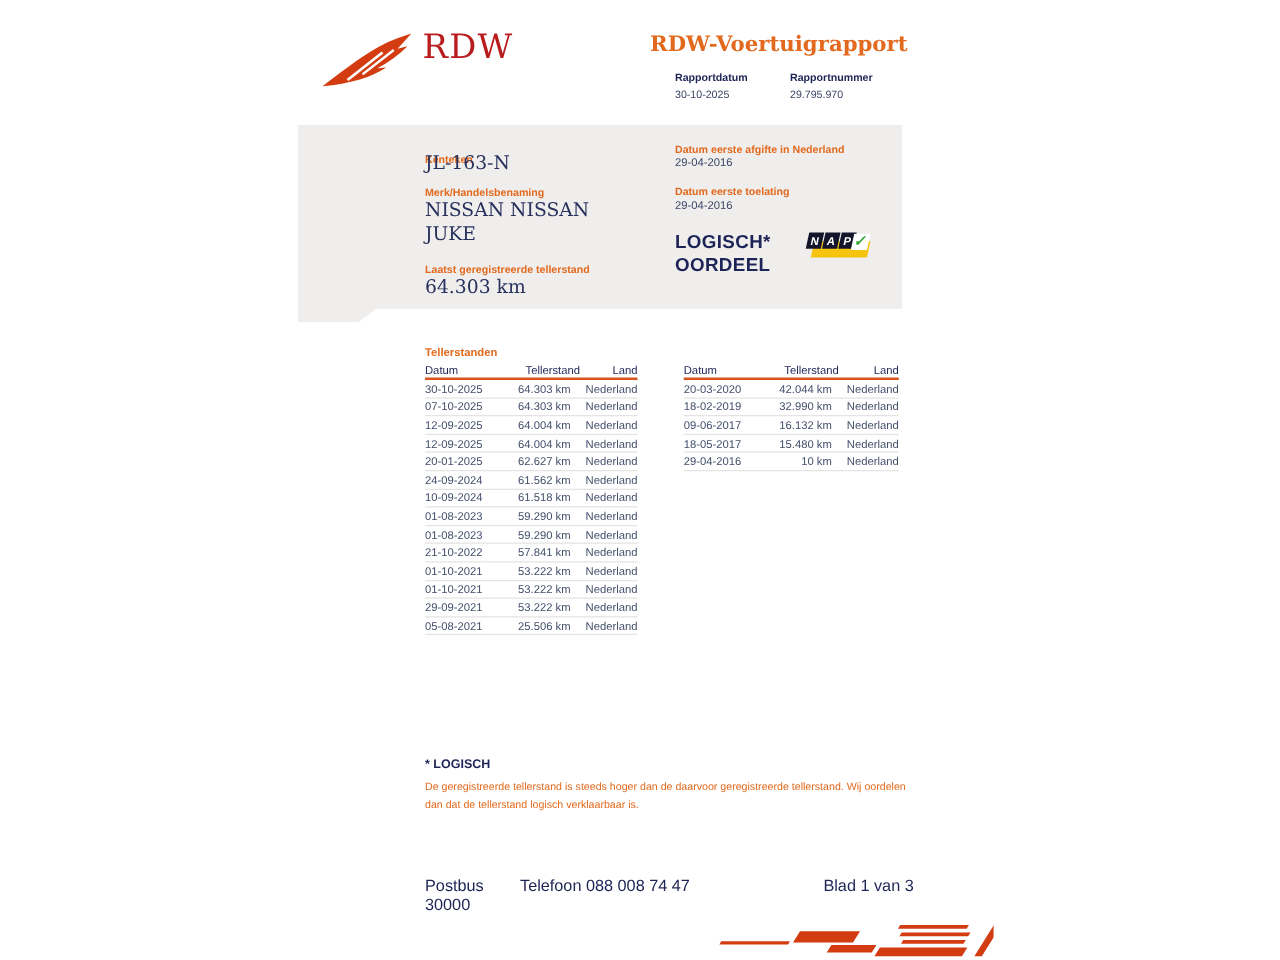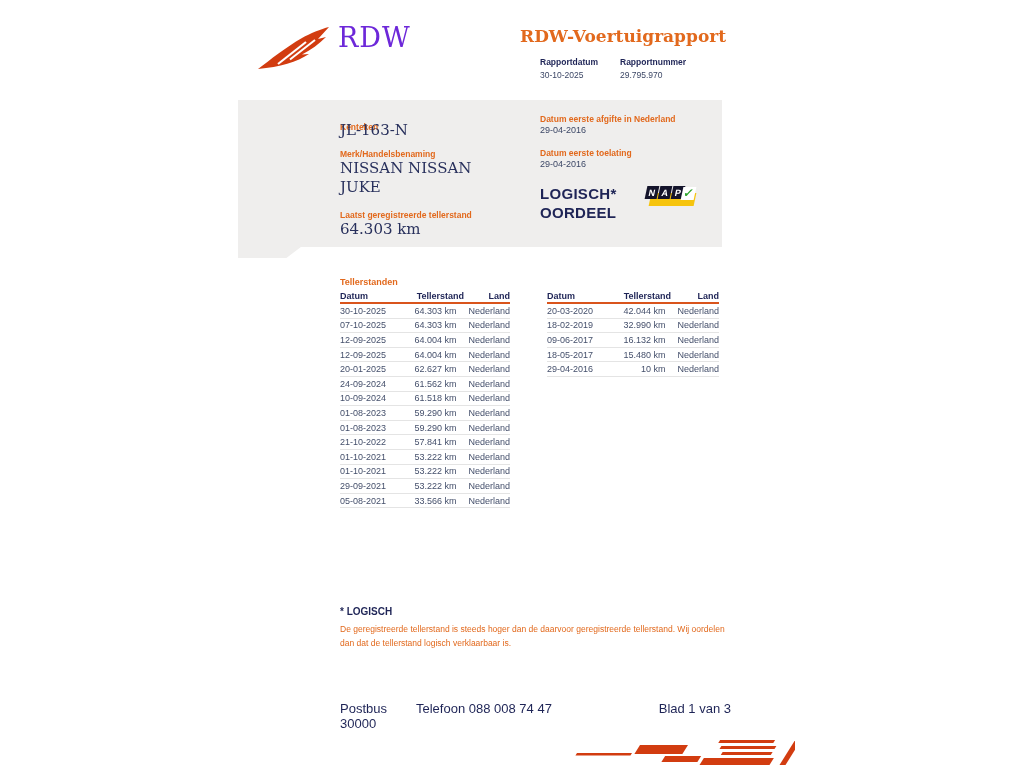--- a/index.html
+++ b/index.html
@@ -11,28 +11,28 @@
     color:#1e2456;
     overflow:hidden;
   }
   .abs { position:absolute; }
 
   
   .logo-wing { left:252px; top:24px; width:80px; height:47px; }
   .logo-text {
     left:338px; top:22px;
     font-family:"DejaVu Serif", serif;
-    font-size:27px; color:#6d28d9; letter-spacing:1px;text-align:right;
+    font-size:27px; color:#b91c1c; letter-spacing:1px;text-align:right;
   }
   .report-title {
     left:520px; top:26px;
     font-family:"DejaVu Serif", serif;
     font-weight:bold; font-size:17px; color:#e2691d;
   }
-  .report-meta { left:540px; top:57px; display:flex; gap:18px; }
+  .report-meta { left:540px; top:57px; display:flex; gap:30px; }
   .meta-label { font-size:8.5px; font-weight:bold; color:#1e2456; }
   .meta-value { font-size:8.5px; color:#3c4766; margin-top:3px; }
   .meta-col-1 { width:62px; }
 
   
   .panel {
     left:238px; top:100px; width:484px; height:158px;
     background:#efeeed;
     clip-path: polygon(0 0, 100% 0, 100% 93%, 13% 93%, 10% 100%, 0 100%);
   }
@@ -66,21 +66,21 @@
 
   
   .tbl-title { left:340px; top:277px; font-size:9px; font-weight:bold; color:#e2691d; }
   .tbl { top:291px; }
   .tbl-left  { left:340px; width:170px; }
   .tbl-right { left:547px; width:172px; }
   .thead {
     display:flex; height:13px; align-items:flex-start;
     border-bottom:2px solid #d9541c; padding-bottom:2px;
   }
-  .thead .tcell { font-weight:bold; color:#1e2456; }
+  .thead .tcell { font-weight:normal; color:#1e2456; }
   .trow {
     display:flex; height:14.6px; align-items:center;
     border-bottom:1px solid #e4e4e4;
   }
   .tcell { font-size:9px; color:#444f6b; }
   .c0 { width:62px; text-align:left; }
   .c1 { width:62px; text-align:right; }
   .c2 { flex:1;    text-align:right;padding-left:12px; }
 
   
@@ -225,21 +225,21 @@
         <div class="tcell c1">53.222 km</div>
         <div class="tcell c2">Nederland</div>
       </div>
       <div class="trow">
         <div class="tcell c0">29-09-2021</div>
         <div class="tcell c1">53.222 km</div>
         <div class="tcell c2">Nederland</div>
       </div>
       <div class="trow">
         <div class="tcell c0">05-08-2021</div>
-        <div class="tcell c1">33.566 km</div>
+        <div class="tcell c1">25.506 km</div>
         <div class="tcell c2">Nederland</div>
       </div>
     </div>
 </div>
 
 <div class="abs tbl tbl-right">
   <div class="thead">
     <div class="tcell c0">Datum</div>
     <div class="tcell c1">Tellerstand</div>
     <div class="tcell c2">Land</div>

